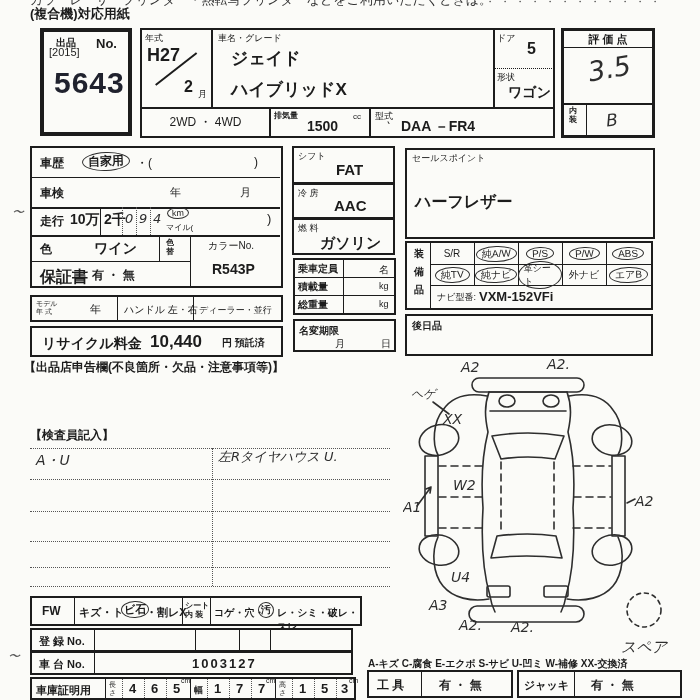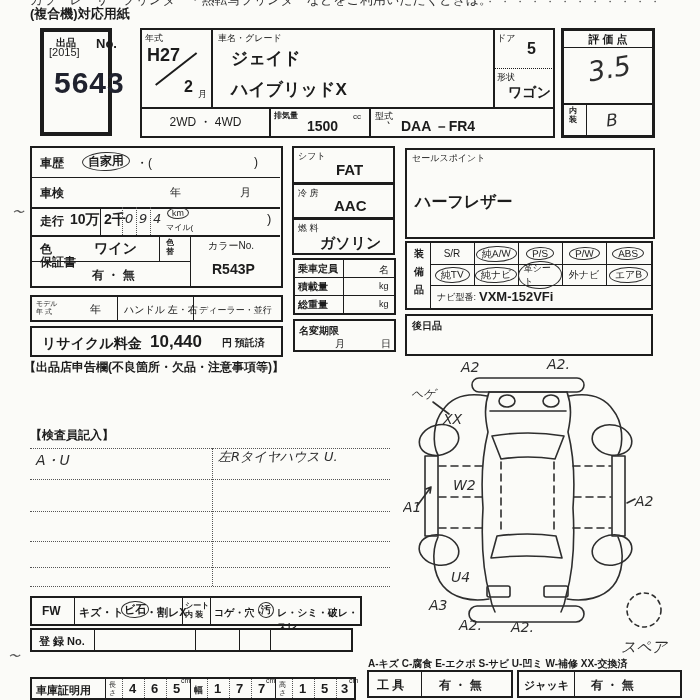--- a/index.html
+++ b/index.html
@@ -20,21 +20,21 @@
 </style>
 </head>
 <body>
 
 <div class="sheet">
 
   <div class="abs" style="left:30px;top:-9px;font-size:13px;color:#333">カラーレーザープリンター・熱転写プリンターなどをご利用いただくときは。</div>
   <div class="abs" style="left:470px;top:-5px;font-size:10px;color:#555;letter-spacing:5px">・・・・・・・・・・・・・</div>
   <div class="abs b" style="left:30px;top:5px;font-size:13px">(複合機)対応用紙</div>
 
-  <div class="bx" style="left:40px;top:28px;width:72px;height:108px;border-width:4px">
+  <div class="bx" style="left:40px;top:28px;width:92px;height:108px;border-width:4px">
     <span class="abs b" style="left:12px;top:4px;font-size:10px">出品</span>
     <span class="abs b" style="left:52px;top:4px;font-size:13px">No.</span>
     <span class="abs" style="left:5px;top:14px;font-size:11px">[2015]</span>
     <span class="abs b" style="left:10px;top:34px;font-size:30px;letter-spacing:1px;color:#20222e">5643</span>
   </div>
 
   <div class="bx" style="left:140px;top:28px;width:73px;height:81px">
     <span class="abs" style="left:3px;top:2px;font-size:9px">年式</span>
     <span class="abs b" style="left:5px;top:15px;font-size:18px">H27</span>
     <i class="abs" style="left:8px;top:38px;width:52px;height:1.5px;background:#1c1c1c;transform:rotate(-38deg)"></i>
@@ -113,21 +113,21 @@
     <span class="abs b" style="left:62px;top:92px;font-size:14px">ワイン</span>
     <i class="vl" style="left:127px;top:87px;height:26px"></i>
     <div class="abs vtext b" style="left:134px;top:91px">
       <span>色</span>
       <span>替</span>
     </div>
     <i class="vl" style="left:158px;top:87px;height:53px"></i>
     <span class="abs" style="left:176px;top:91px;font-size:10px">カラーNo.</span>
     <span class="abs b" style="left:180px;top:113px;font-size:14px">R543P</span>
 
-    <span class="abs b" style="left:8px;top:106px;font-size:12px">保証書</span>
+    <span class="abs b" style="left:8px;top:119px;font-size:16px">保証書</span>
     <span class="abs b" style="left:60px;top:119px;font-size:12px">有 ・ 無</span>
   </div>
 
   <div class="bx" style="left:30px;top:295px;width:253px;height:27px">
     <i class="vl" style="left:85px;top:0;height:23px"></i>
     <i class="vl" style="left:161px;top:0;height:23px"></i>
     <div class="abs vtext" style="left:4px;top:3px;font-size:7px">
       <span>モデル</span>
       <span>年 式</span>
     </div>
@@ -255,20 +255,25 @@
     <span class="abs circ" style="left:226px;top:4px;font-size:10px;font-weight:bold;padding:0 2px">汚</span>
     <span class="abs b" style="left:245px;top:8px;font-size:10px">レ・シミ・破レ・スレ</span>
   </div>
 
   <div class="bx" style="left:30px;top:628px;width:323px;height:24px">
     <i class="vl" style="left:62px;top:0;height:20px"></i>
     <i class="vl" style="left:163px;top:0;height:20px"></i>
     <i class="vl" style="left:207px;top:0;height:20px"></i>
     <i class="vl" style="left:238px;top:0;height:20px"></i>
     <span class="abs b" style="left:7px;top:4px;font-size:11px">登 録 No.</span>
+  </div>
+  <div class="bx" style="left:30px;top:651px;width:323px;height:24px">
+    <i class="vl" style="left:62px;top:0;height:20px"></i>
+    <span class="abs b" style="left:7px;top:4px;font-size:11px">車 台 No.</span>
+    <span class="abs b" style="left:160px;top:3px;font-size:13px;letter-spacing:2px">1003127</span>
   </div>
 
   <div class="bx" style="left:30px;top:677px;width:326px;height:23px">
     <i class="vl" style="left:73px;top:0;height:19px"></i>
     <i class="vd" style="left:90px;top:0;height:19px"></i>
     <i class="vd" style="left:112px;top:0;height:19px"></i>
     <i class="vd" style="left:134px;top:0;height:19px"></i>
     <i class="vl" style="left:158px;top:0;height:19px"></i>
     <i class="vd" style="left:175px;top:0;height:19px"></i>
     <i class="vd" style="left:197px;top:0;height:19px"></i>

